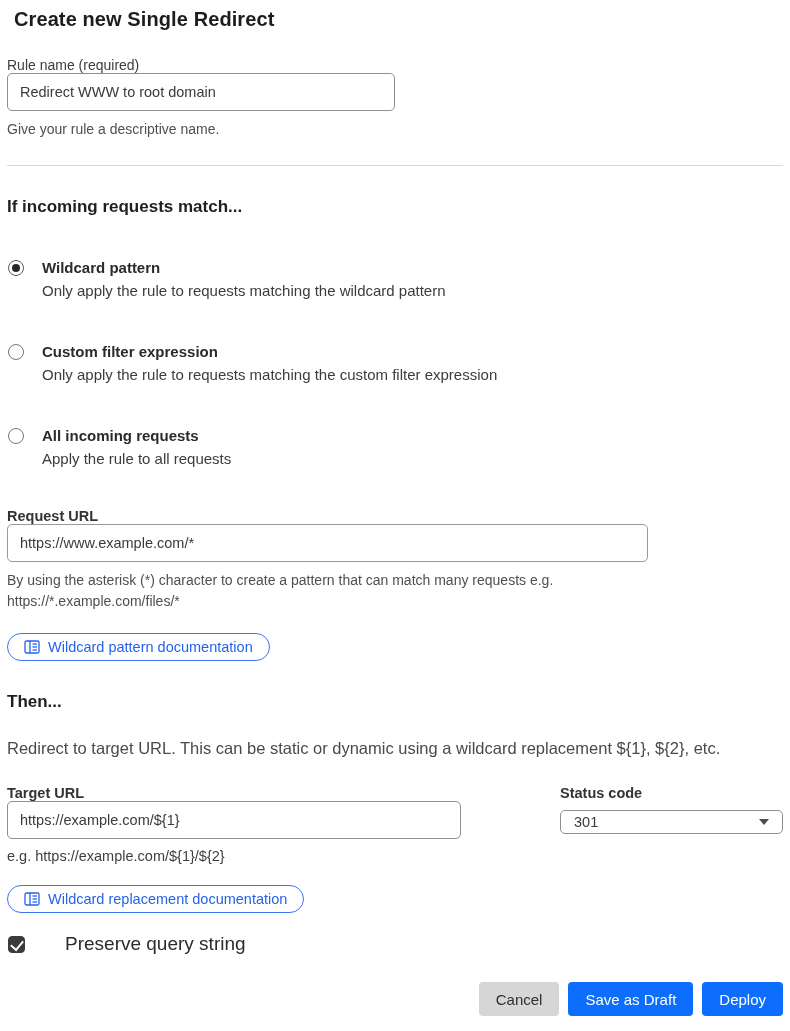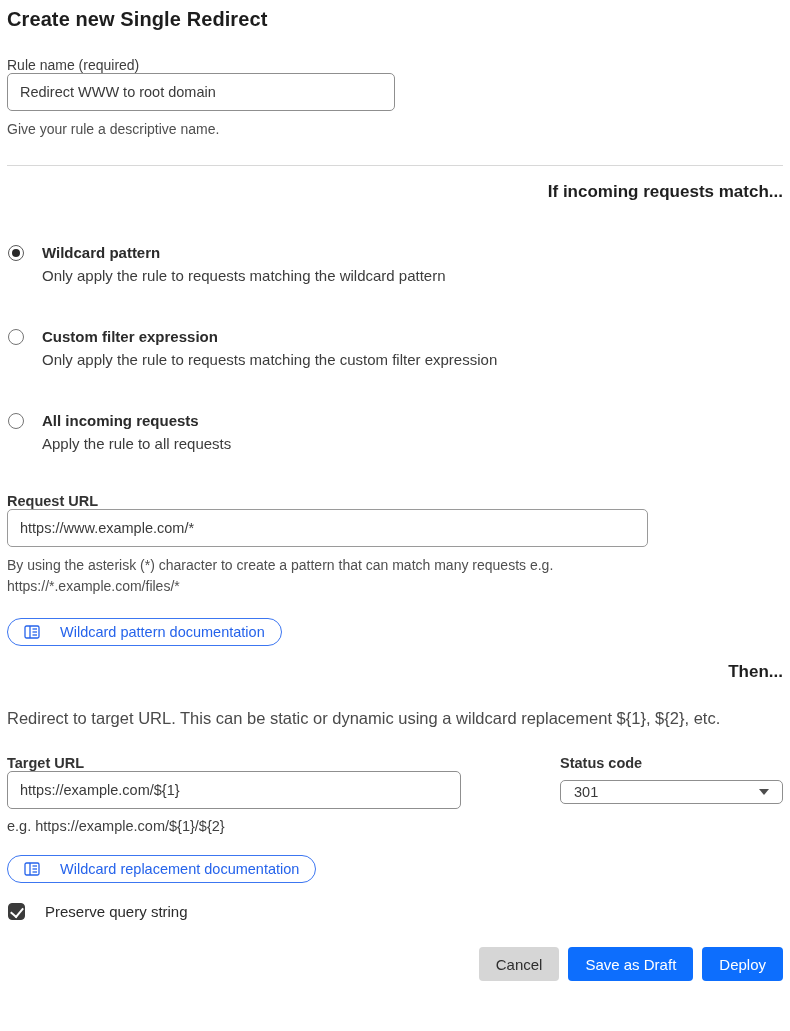--- a/index.html
+++ b/index.html
@@ -9,20 +9,21 @@
     font-family: "Liberation Sans", sans-serif;
     color: #2b2b2b;
   }
   .page { padding: 8px 7px 10px 7px; width: 790px; }
 
   h1.page-title {
     font-size: 20px;
     font-weight: 700;
     color: #1d1d1d;
     letter-spacing: .1px;
+    margin-left: 7px;
   }
 
   .field-label {
     display:block;
     font-size: 14px;
     color: #3d3d3d;
     margin-top: 26px;
   }
   .field-label.strong {
     font-weight: 700;
@@ -56,22 +57,21 @@
   hr.divider {
     border: none;
     border-top: 1px solid #d8d8d8;
     margin-top: 25px;
   }
 
   h2.section-heading {
     font-size: 17px;
     font-weight: 700;
     color: #1f1f1f;
-    margin-top: 16px;
-    text-align: right;
+    margin-top: 31px;
   }
 
   .radio-group { margin-top: 40px; }
   .radio-option {
     display: flex;
     align-items: flex-start;
     margin-bottom: 39px;
     cursor: pointer;
   }
   .radio-option:last-child { margin-bottom: 0; }
@@ -103,21 +103,21 @@
     font-size: 15px;
     color: #3c3c3c;
     line-height: 23px;
   }
 
   .request-block { margin-top: 38px; }
 
   .doc-pill {
     display: inline-flex;
     align-items: center;
-    gap: 20px;
+    gap: 8px;
     margin-top: 21px;
     padding: 0 16px;
     height: 28px;
     border: 1px solid #3c76f1;
     border-radius: 14px;
     background: #ffffff;
     color: #2563eb;
     font-family: "Liberation Sans", sans-serif;
     font-size: 14.5px;
     cursor: pointer;
@@ -179,21 +179,21 @@
   .checkbox.checked { background: #3b3b3b; }
   .checkbox.checked::after {
     content: '';
     position: absolute;
     left: 4px; top: 1px;
     width: 6px; height: 10px;
     border: solid #ffffff;
     border-width: 0 2px 2px 0;
     transform: rotate(40deg);
   }
-  .checkbox-label { margin-left: 20px; font-size: 15px; color: #2b2b2b; }
+  .checkbox-label { margin-left: 40px; font-size: 19px; color: #2b2b2b; }
 
   .actions-row {
     display: flex;
     justify-content: flex-end;
     gap: 9px;
     margin-top: 27px;
   }
   .btn {
     height: 34px;
     border: none;

